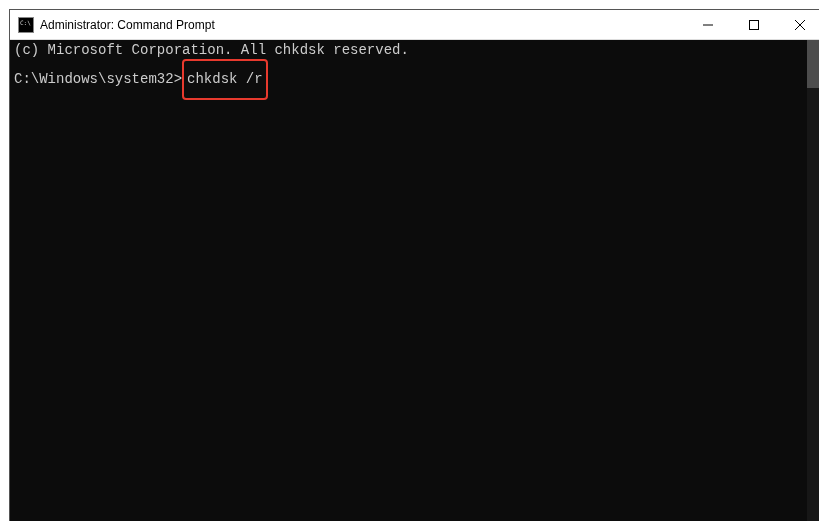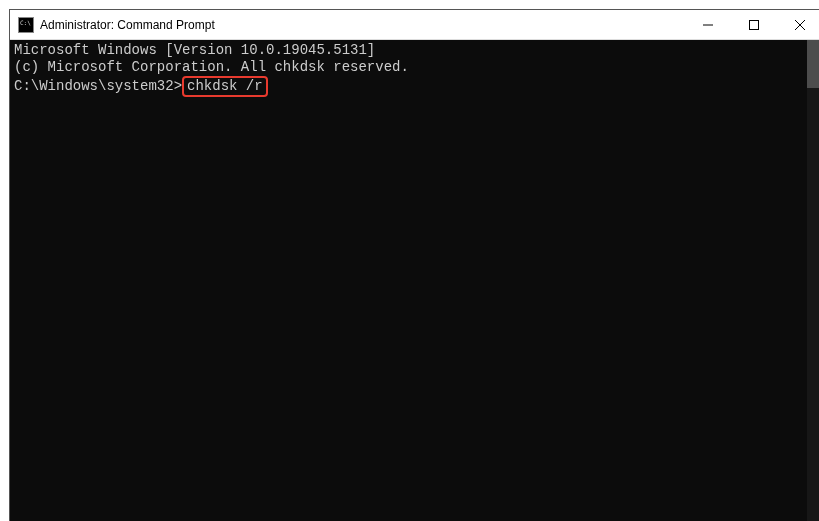--- a/index.html
+++ b/index.html
@@ -87,21 +87,21 @@
       color: #cccccc;
       white-space: pre;
       overflow: hidden;
     }
     .terminal-line {
       display: block;
     }
     .highlight-box {
       border: 2px solid #e83a2e;
       border-radius: 4px;
-      padding: 0 3px;
+      padding: 10px 3px;
       display: inline-block;
     }
     .scrollbar {
       width: 16px;
       background: #171717;
       position: relative;
     }
     .scrollbar-thumb {
       position: absolute;
       top: 0;
@@ -131,18 +131,18 @@
       </div>
       <div class="win-btn close">
         <svg viewBox="0 0 10 10">
             <line x1="0" y1="0" x2="10" y2="10" stroke="#000" stroke-width="1"></line>
             <line x1="10" y1="0" x2="0" y2="10" stroke="#000" stroke-width="1"></line>
           </svg>
       </div>
     </div>
   </div>
   <div class="terminal-area">
-    <div class="terminal-content"><span class="terminal-line">Microsoft Windows [Version 10.0.19045.5131]</span><span class="terminal-line">(c) Microsoft Corporation. All chkdsk reserved.</span><span class="terminal-line"></span><span class="terminal-line"><span>C:\Windows\system32&gt;</span><span class="highlight-box"><span>chkdsk /r</span></span></span></div>
+    <div class="terminal-content"><span class="terminal-line">(c) Microsoft Corporation. All chkdsk reserved.</span><span class="terminal-line"></span><span class="terminal-line"><span>C:\Windows\system32&gt;</span><span class="highlight-box"><span>chkdsk /r</span></span></span></div>
     <div class="scrollbar">
       <div class="scrollbar-thumb"></div>
     </div>
   </div>
 </div>
 
 </body></html>

